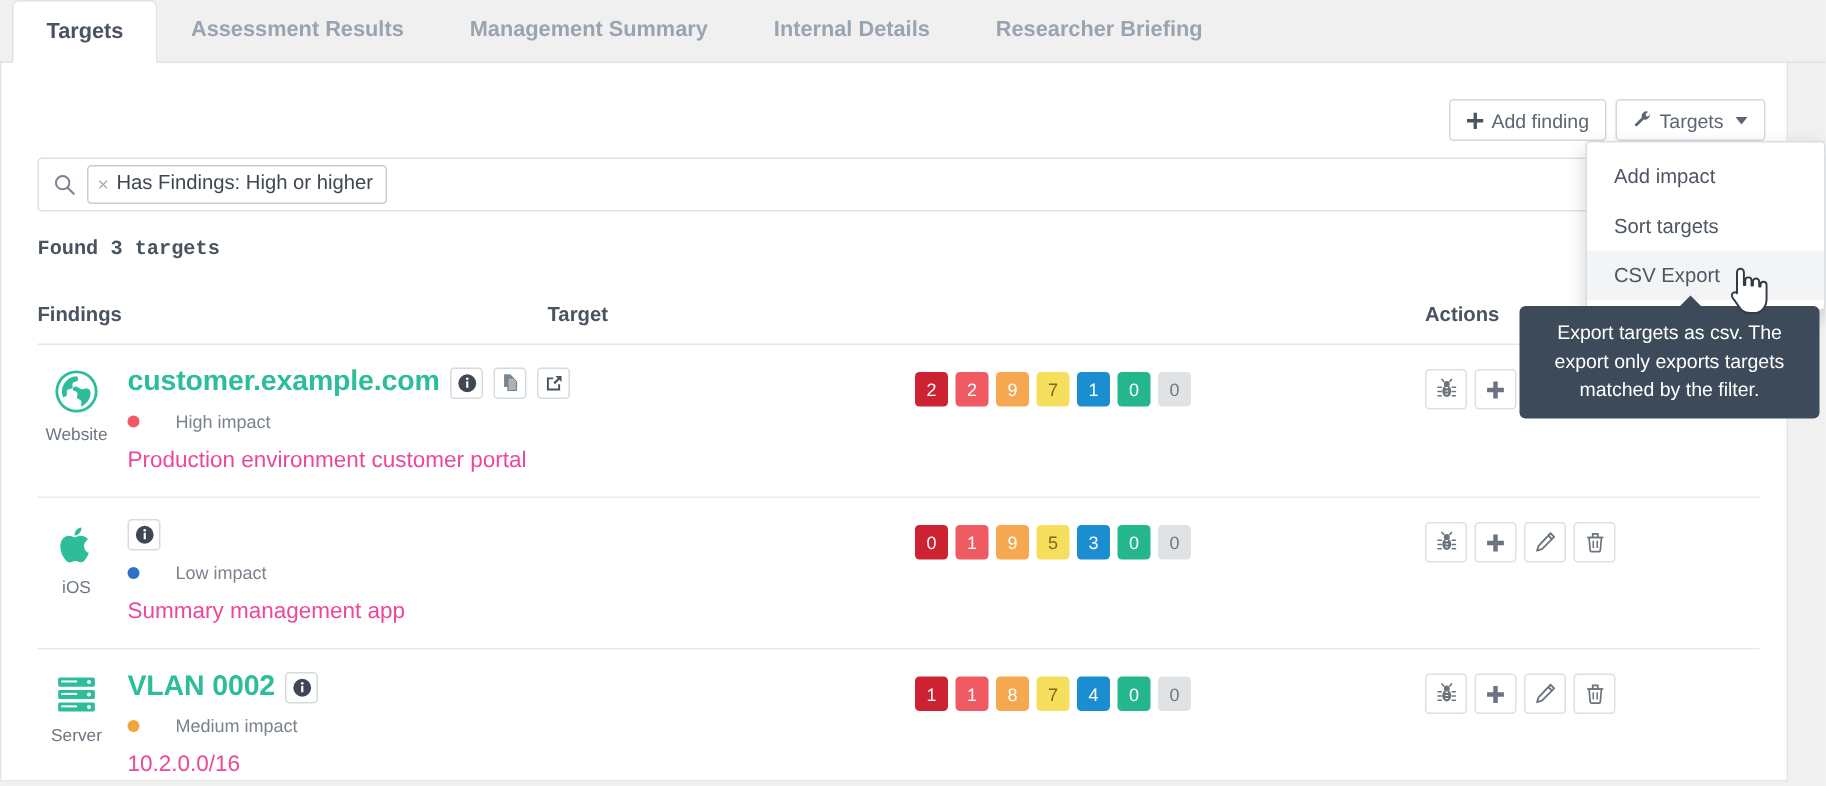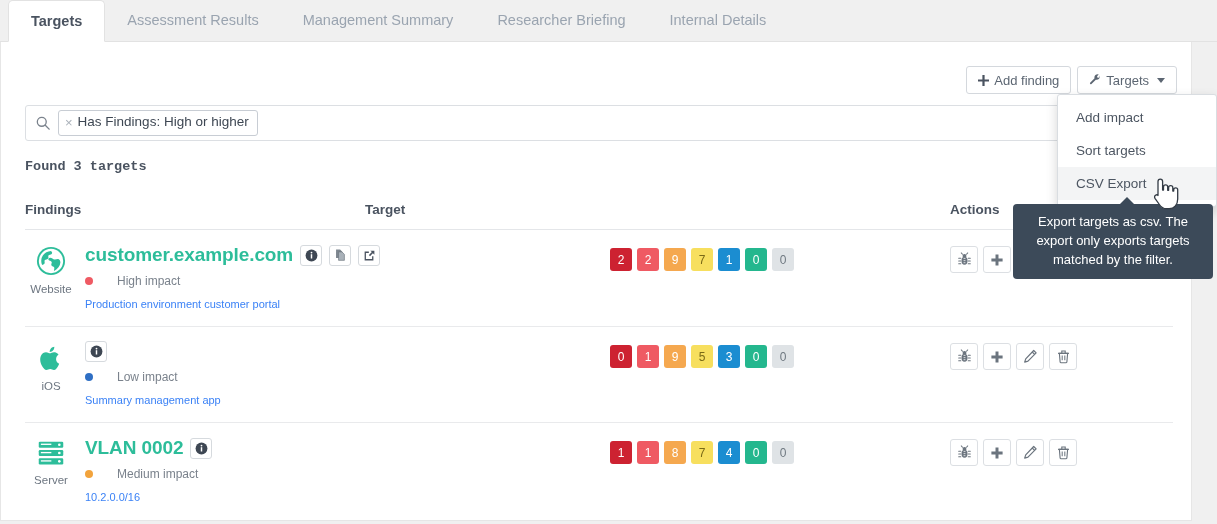--- a/index.html
+++ b/index.html
@@ -22,20 +22,21 @@
     padding-left: 8px;
   }
   .tab {
     font-size: 14.5px;
     color: #9aa4b0;
     padding: 0 22px;
     height: 41px;
     line-height: 41px;
     white-space: nowrap;
     cursor: pointer;
+    font-weight: bold;
   }
   .tab.active {
     background: #ffffff;
     color: #4a5360;
     font-weight: bold;
     border: 1px solid #e2e2e2;
     border-bottom: 1px solid #ffffff;
     border-radius: 5px 5px 0 0;
     margin-bottom: -1px;
     height: 42px;
@@ -143,21 +144,21 @@
   }
   .mini-btn {
     width: 22px; height: 21px;
     border: 1px solid #d6dade; border-radius: 3px;
     background: #fff; display: flex; align-items: center; justify-content: center;
     cursor: pointer;
   }
   .impact { display: flex; align-items: center; gap: 24px; margin-top: 8px; }
   .dot { width: 8px; height: 8px; border-radius: 50%; }
   .impact-text { font-size: 12px; color: #7a828c; }
-  .desc { font-size: 11px; color: #3b82f6; margin-top: 10px; }
+  .desc { font-size: 15px; color: #ec4899; margin-top: 10px; }
 
   .findings-cell { width: 340px; display: flex; gap: 5px; align-items: flex-start; padding-top: 4px; }
   .badge {
     width: 22px; height: 23px; border-radius: 3px;
     color: #fff; font-size: 12px;
     display: flex; align-items: center; justify-content: center;
   }
 
   .actions-cell { width: 223px; display: flex; gap: 5px; align-items: flex-start; padding-top: 2px; }
   .act-btn {
@@ -209,22 +210,22 @@
 </style>
 </head>
 <body>
 
 <div class="page">
 
   <div class="tabbar" id="tabbar">
       <div class="tab active">Targets</div>
       <div class="tab">Assessment Results</div>
       <div class="tab">Management Summary</div>
+      <div class="tab">Internal Details</div>
       <div class="tab">Researcher Briefing</div>
-      <div class="tab">Internal Details</div>
     </div>
 
   <div class="card">
 
     <div class="toolbar">
       <div class="btn">
         <span class="ic">
           <svg width="11" height="11" viewBox="0 0 11 11">
               <path d="M4.4 0h2.2v4.4H11v2.2H6.6V11H4.4V6.6H0V4.4h4.4z" fill="#4a5360"></path>
             </svg>

